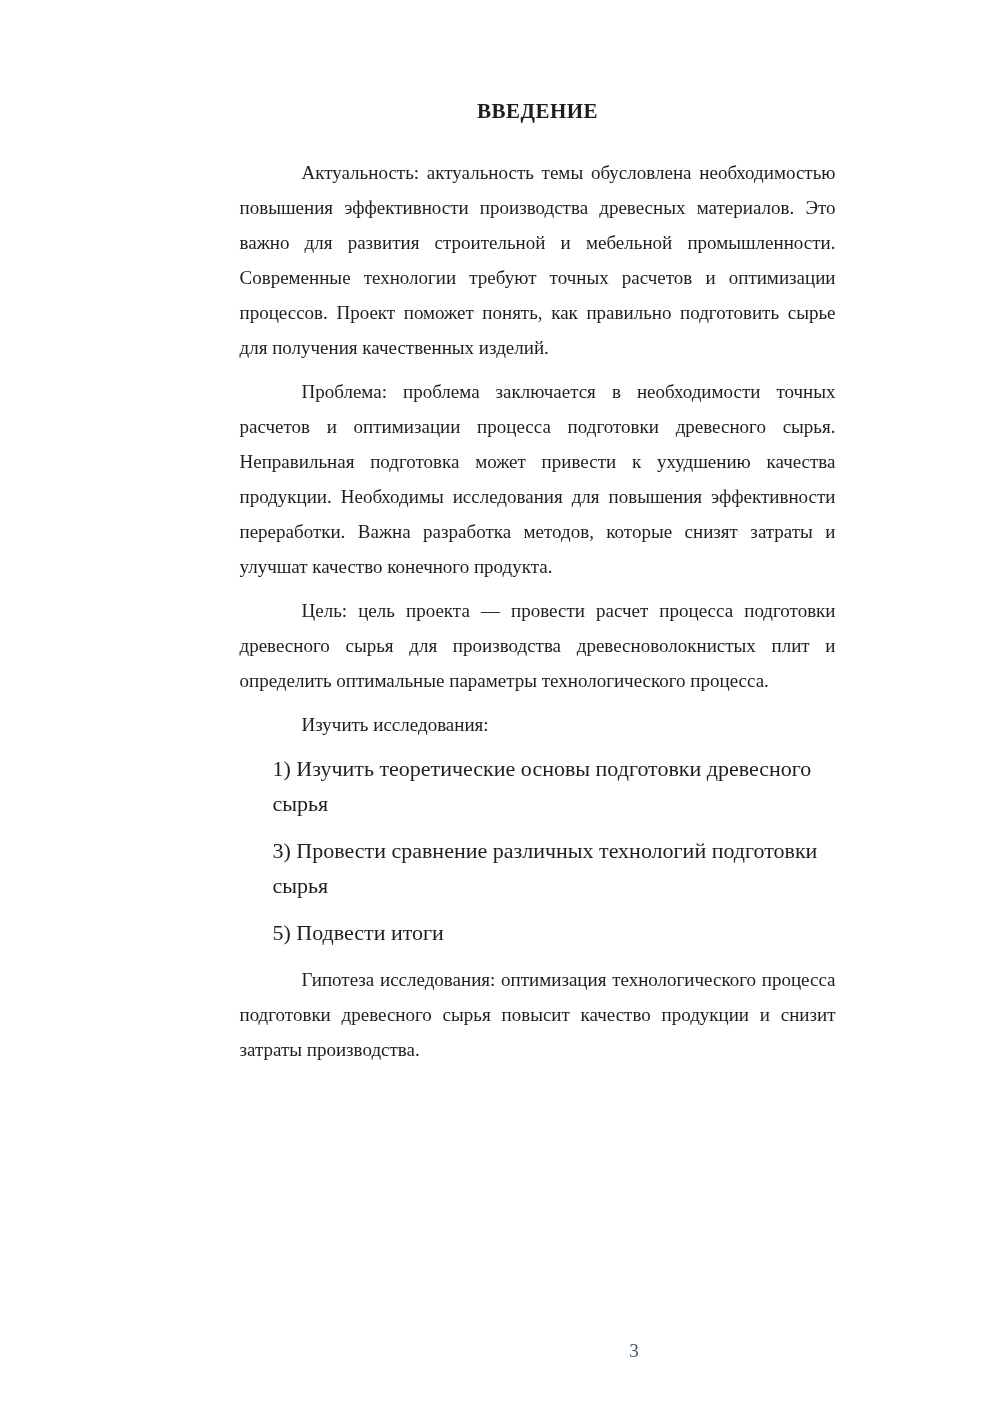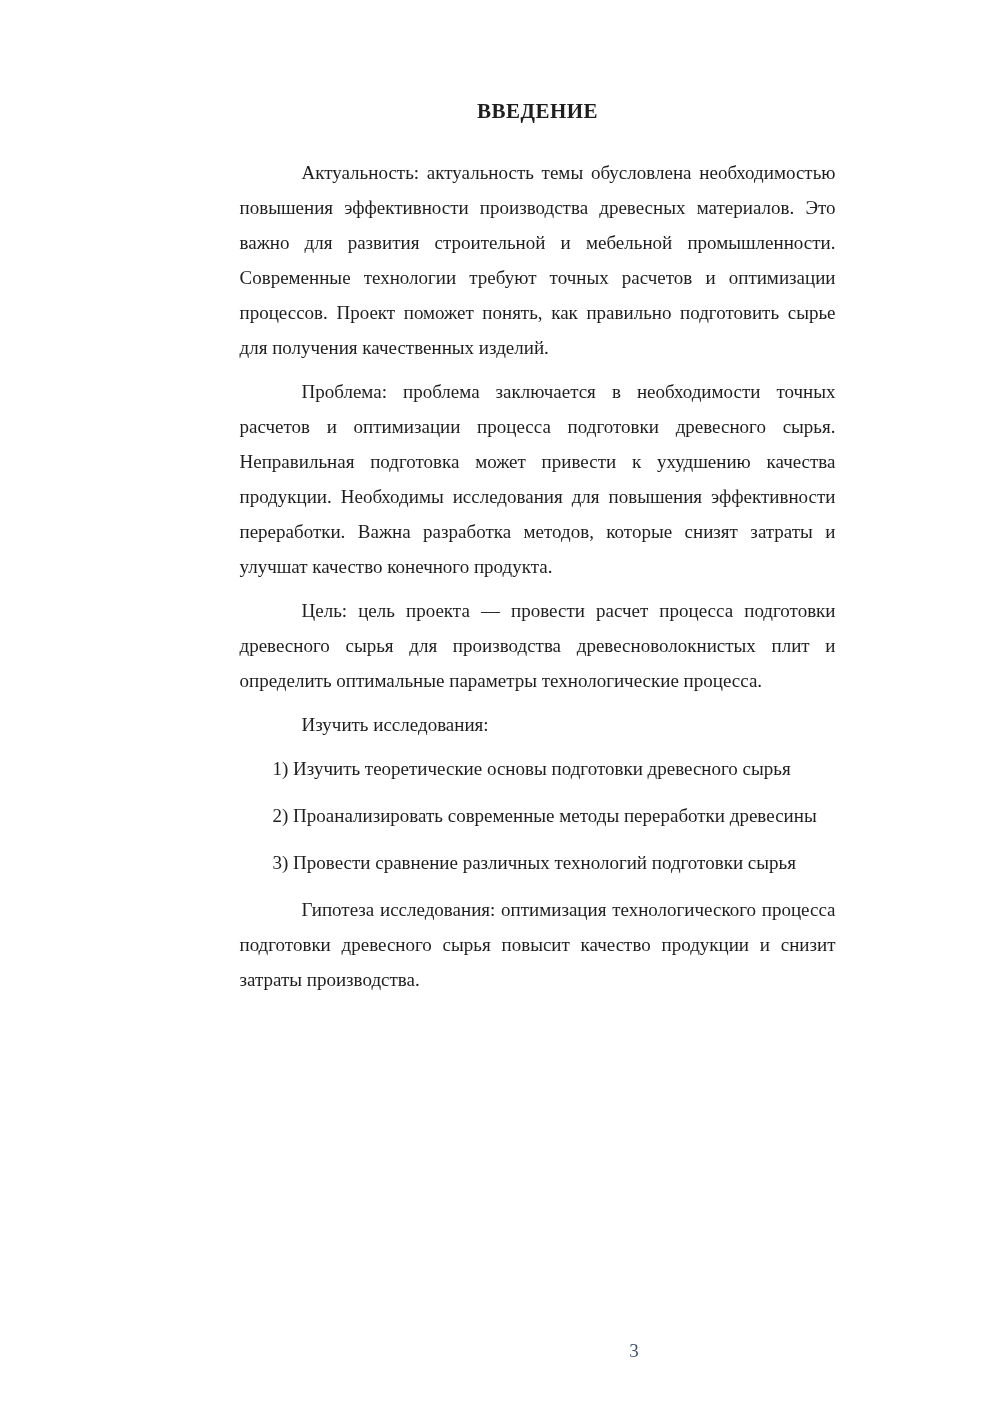--- a/index.html
+++ b/index.html
@@ -36,21 +36,21 @@
     text-indent: 62px;
   }
   .para.no-justify {
     text-align: left;
   }
   .tasks {
     margin: 3px 0 3px 0;
   }
   .task-item {
     margin: 0 0 12px 33px;
-    font-size: 19px;
+    font-size: 22px;
     line-height: 35px;
     text-align: left;
     text-indent: 0;
   }
   .page-number {
     position: absolute;
     left: 143px;
     bottom: 52px;
     width: 789px;
     text-align: center;
@@ -62,28 +62,28 @@
 <body>
 
 <div class="page">
 
   <h1 class="title">ВВЕДЕНИЕ</h1>
 
   <p class="para">Актуальность: актуальность темы обусловлена необходимостью повышения эффективности производства древесных материалов. Это важно для развития строительной и мебельной промышленности. Современные технологии требуют точных расчетов и оптимизации процессов. Проект поможет понять, как правильно подготовить сырье для получения качественных изделий.</p>
 
   <p class="para">Проблема: проблема заключается в необходимости точных расчетов и оптимизации процесса подготовки древесного сырья. Неправильная подготовка может привести к ухудшению качества продукции. Необходимы исследования для повышения эффективности переработки. Важна разработка методов, которые снизят затраты и улучшат качество конечного продукта.</p>
 
-  <p class="para">Цель: цель проекта — провести расчет процесса подготовки древесного сырья для производства древесноволокнистых плит и определить оптимальные параметры технологические процесса.</p>
+  <p class="para">Цель: цель проекта — провести расчет процесса подготовки древесного сырья для производства древесноволокнистых плит и определить оптимальные параметры технологического процесса.</p>
 
   <p class="para no-justify">Изучить исследования:</p>
 
   <div class="tasks">
     <p class="task-item">1) Изучить теоретические основы подготовки древесного сырья</p>
-    <p class="task-item">2) Проанализировать современные методы переработки древесины</p>
     <p class="task-item">3) Провести сравнение различных технологий подготовки сырья</p>
+    <p class="task-item">5) Подвести итоги</p>
   </div>
 
 
 
   <p class="para">Гипотеза исследования: оптимизация технологического процесса подготовки древесного сырья повысит качество продукции и снизит затраты производства.</p>
 
 
   <div class="page-number">3</div>
 
 </div>

